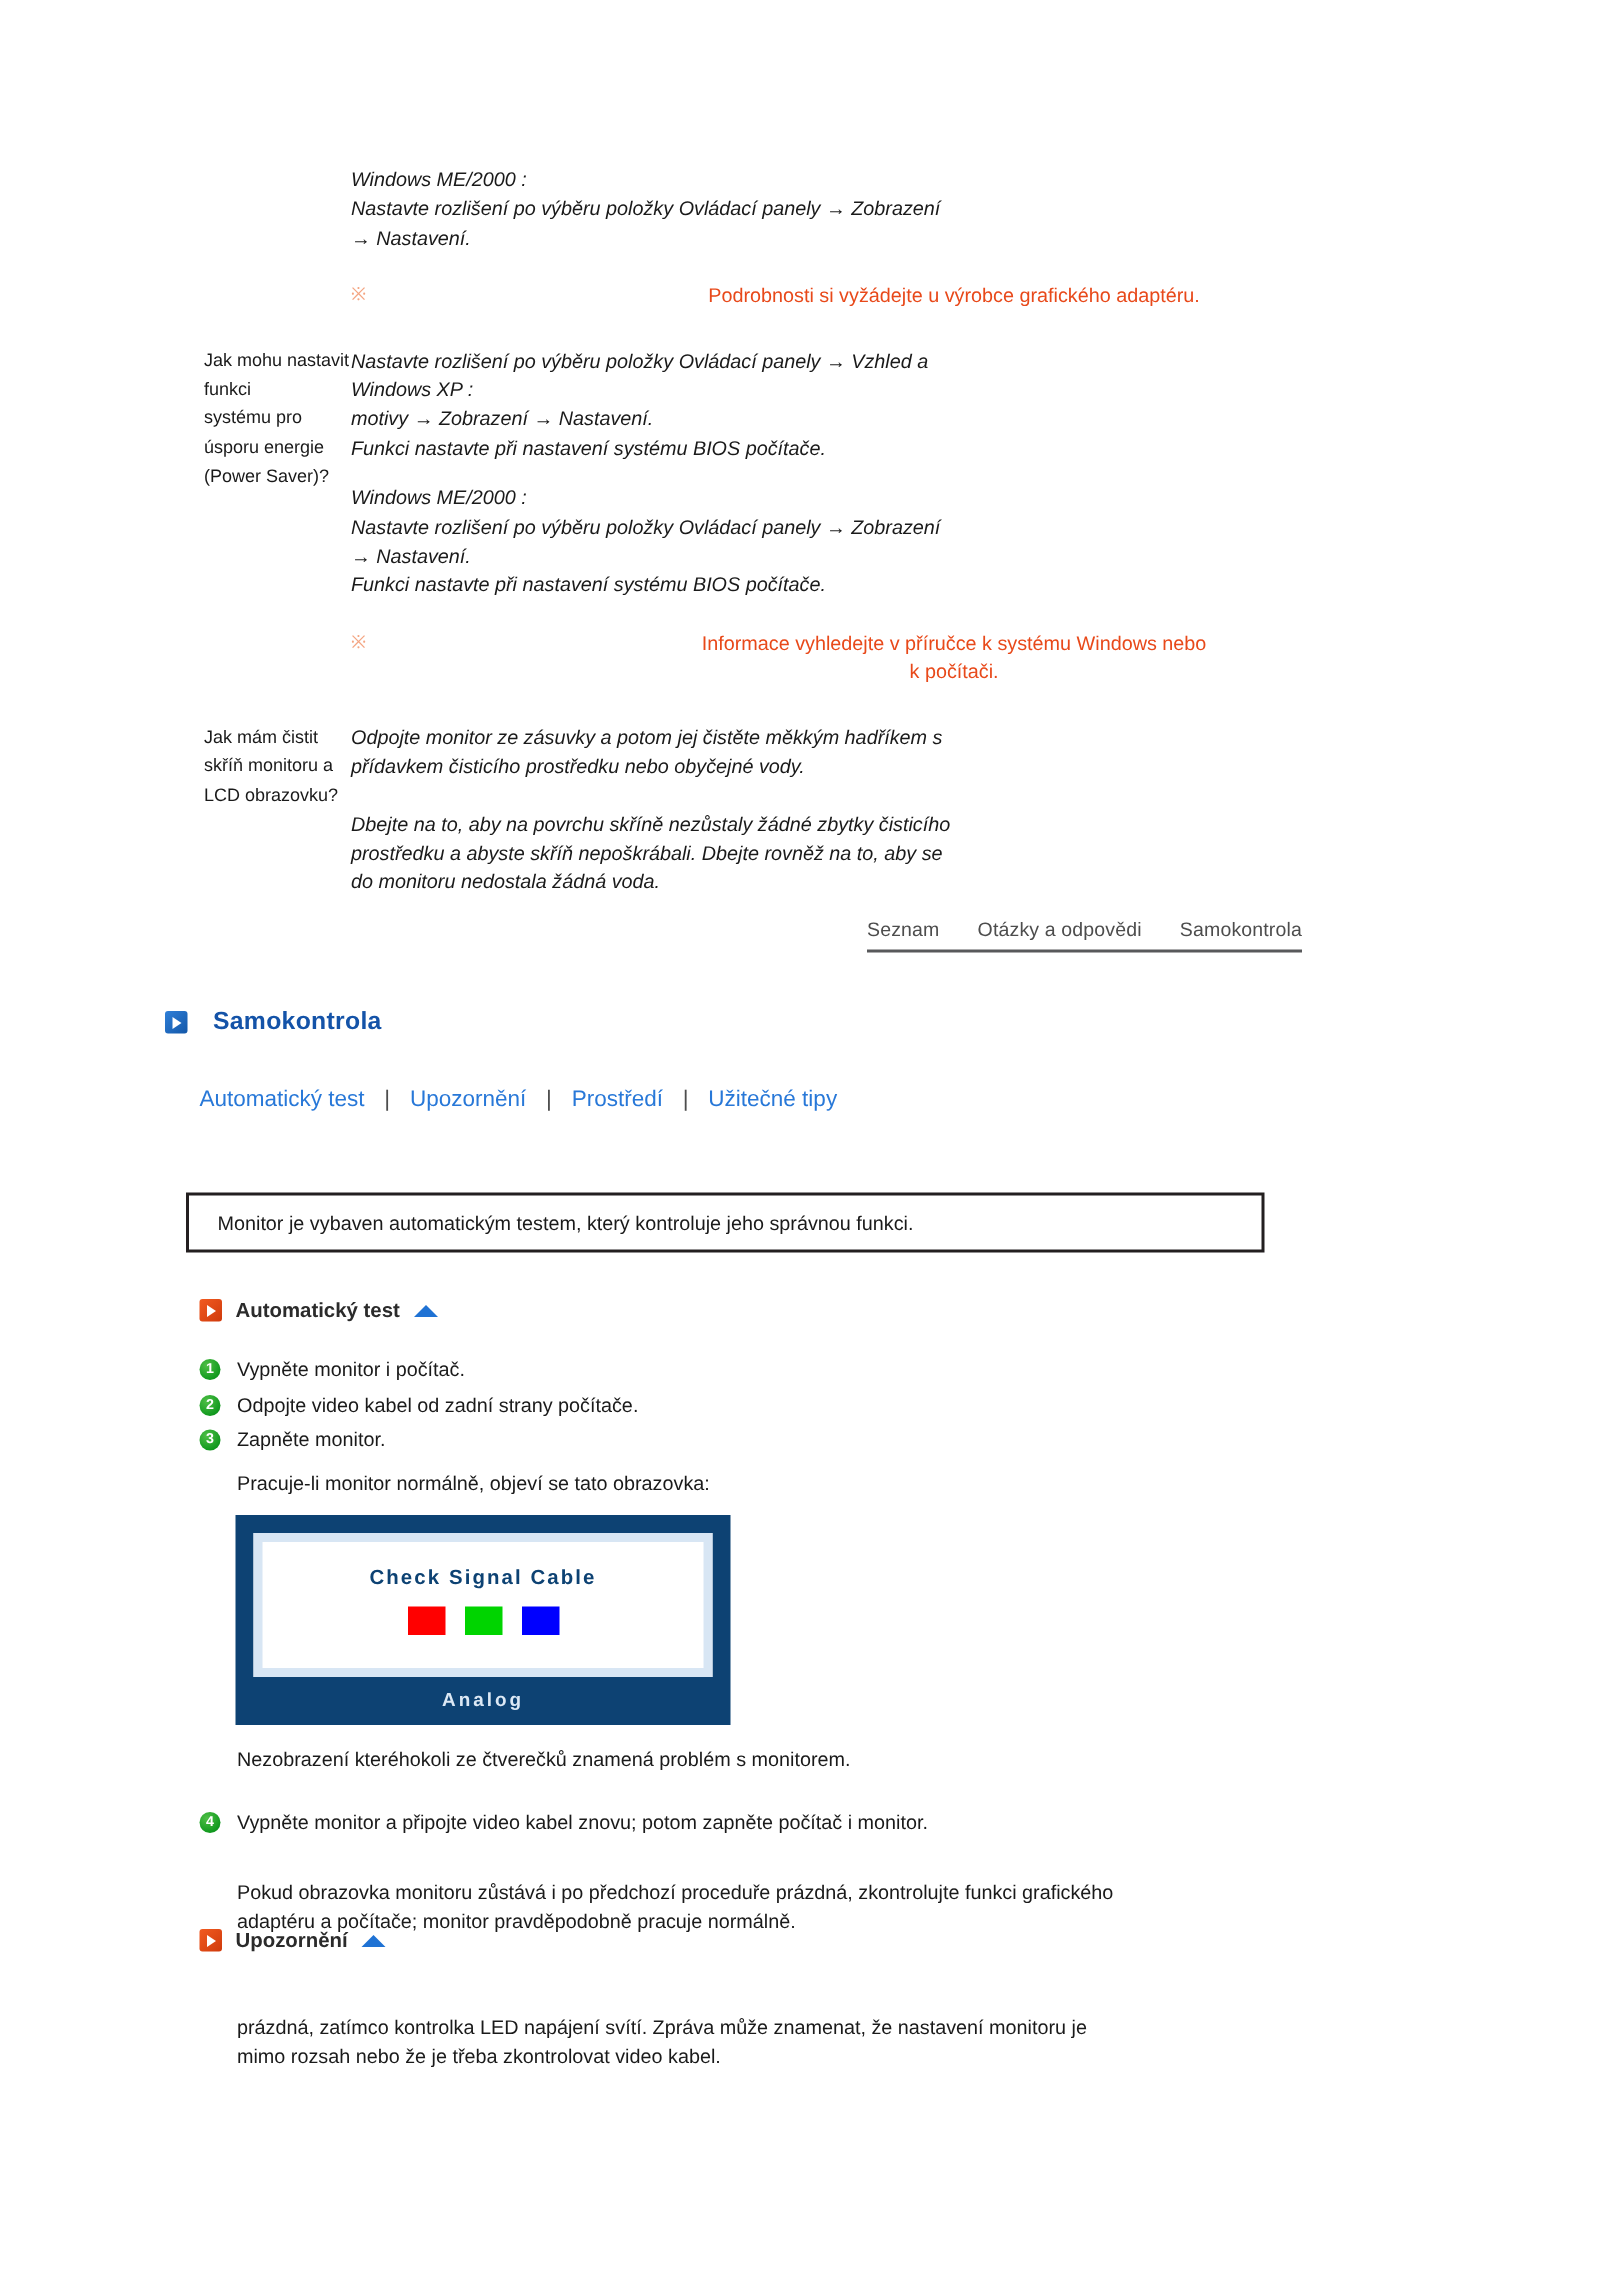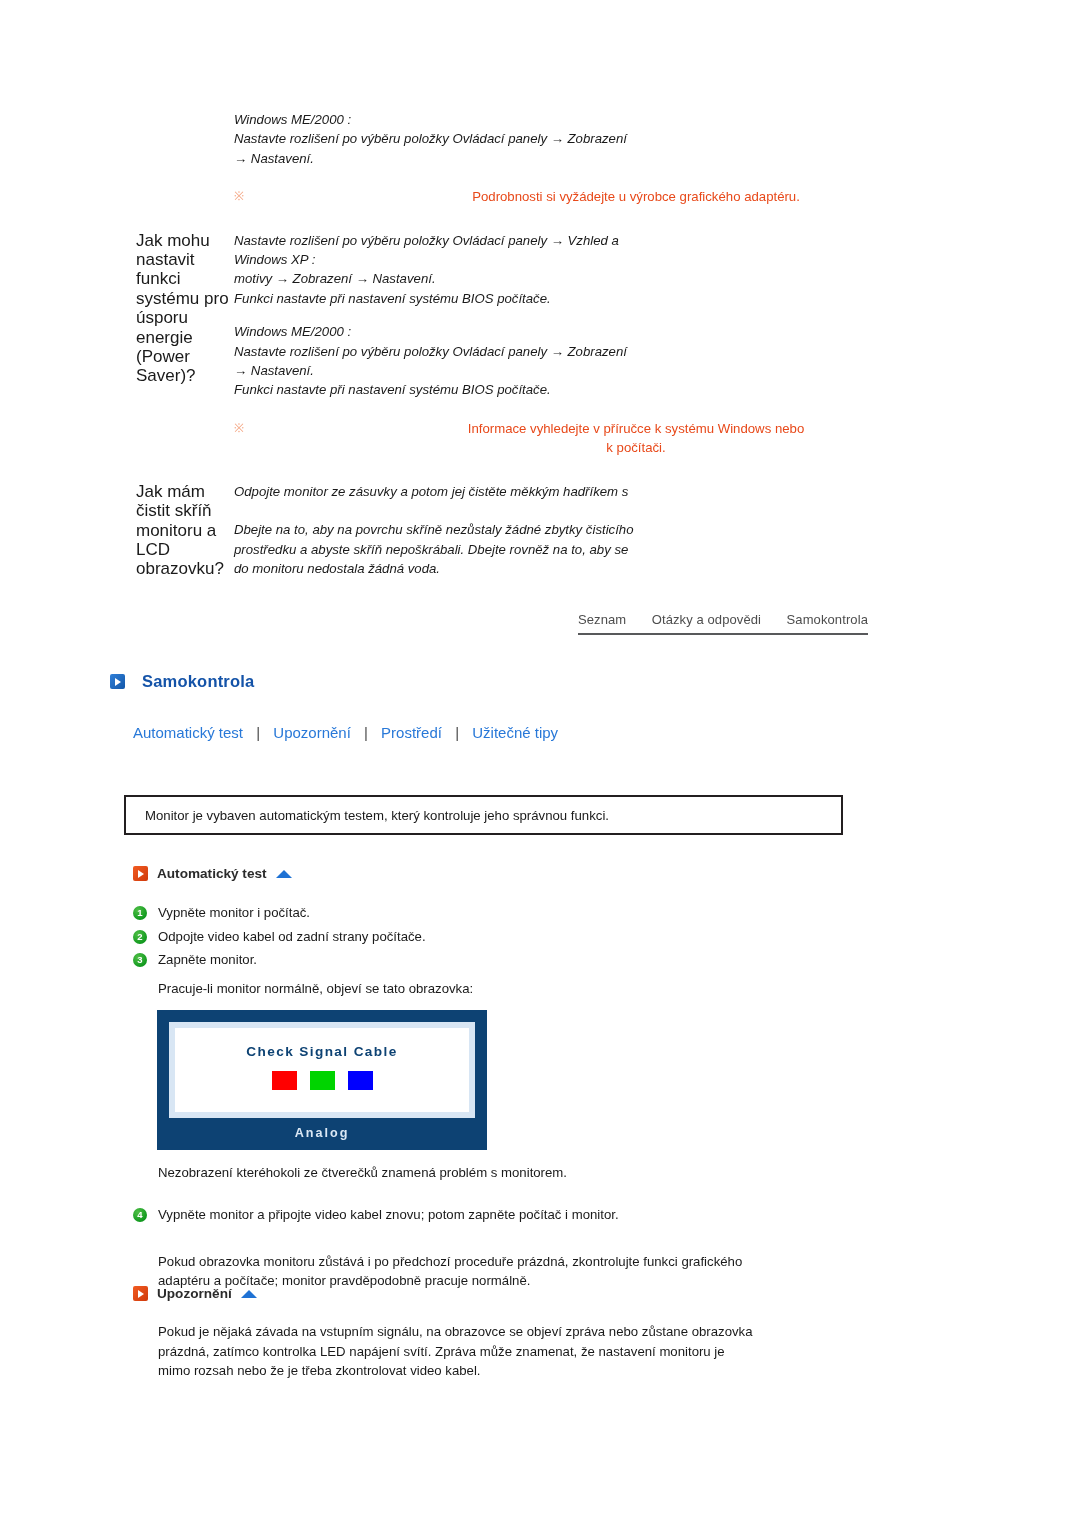--- a/index.html
+++ b/index.html
@@ -32,21 +32,21 @@
   }
   .faq-row {
     display: flex;
     align-items: flex-start;
   }
   .faq-q {
     width: 234px;
     min-width: 234px;
     padding-left: 136px;
     box-sizing: border-box;
-    font-size: 17px;
+    font-size: 12px;
     line-height: 19.4px;
     color: #1a1a1a;
   }
   .faq-a {
     flex: 1;
     padding-right: 60px;
     font-size: 13.2px;
     line-height: 19.4px;
     color: #1a1a1a;
   }
@@ -320,20 +320,21 @@
       </div>
     </div>
 
     <div class="faq-row" style="padding-top:24px;">
       <div class="faq-q">
         <div>Jak mám čistit skříň monitoru a</div>
         <div>LCD obrazovku?</div>
       </div>
       <div class="faq-a">
         <p>Odpojte monitor ze zásuvky a potom jej čistěte měkkým hadříkem s</p>
+        <p>přídavkem čisticího prostředku nebo obyčejné vody.</p>
         <div class="gap-m"></div>
         <p>Dbejte na to, aby na povrchu skříně nezůstaly žádné zbytky čisticího</p>
         <p>prostředku a abyste skříň nepoškrábali. Dbejte rovněž na to, aby se</p>
         <p>do monitoru nedostala žádná voda.</p>
       </div>
     </div>
   </div>
 
   <div class="crumbs">
     <span>Seznam</span>
@@ -407,18 +408,18 @@
     </div>
   </div>
 
   <div class="sub-head" style="left:133px; top:1286px;">
     <span class="sq-icon orange"></span>
     <span class="label">Upozornění</span>
     <span class="up-tri"></span>
   </div>
 
   <div class="body-para" style="left:158px; top:1322px; width:710px;">
-    <span>Pokud je nějaká závada na vstupním signálu, na obrazovce se objeví zpráva nebo zůstane obrazovka</span><br>
+    <br>
     <span>prázdná, zatímco kontrolka LED napájení svítí. Zpráva může znamenat, že nastavení monitoru je</span><br>
     <span>mimo rozsah nebo že je třeba zkontrolovat video kabel.</span>
   </div>
 
 </div>
 
 </body></html>

